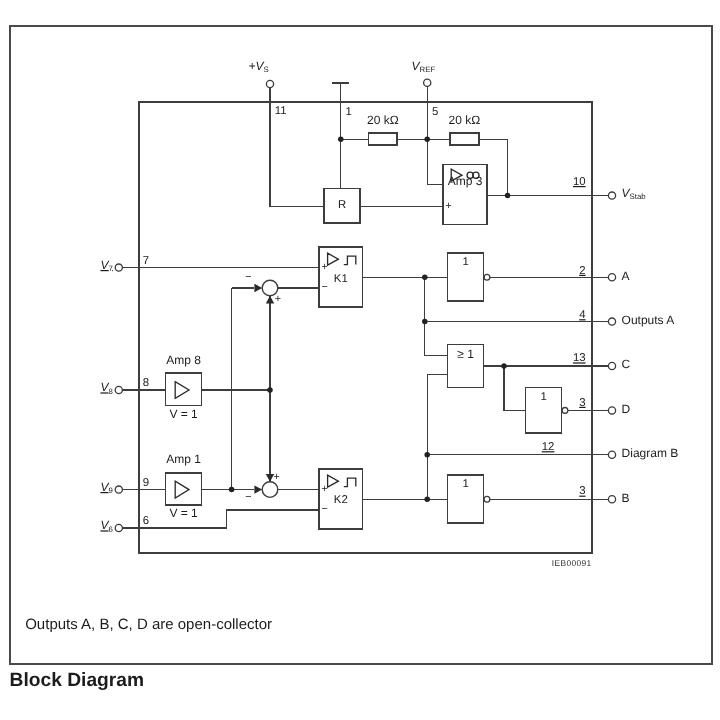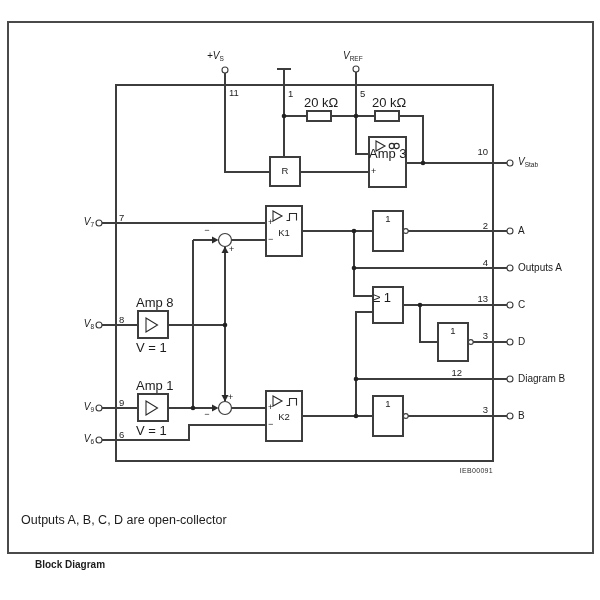--- a/index.html
+++ b/index.html
@@ -4,27 +4,27 @@
 <style>
   html,body{margin:0;padding:0;background:#ffffff;}
   #page{position:relative;width:600px;height:600px;background:#ffffff;overflow:hidden;
         font-family:"Liberation Sans",sans-serif;color:#1c1c1c;}
   #wiring{position:absolute;left:0;top:0;}
   .lbl{position:absolute;line-height:1;white-space:nowrap;color:#1c1c1c;}
   .pin{font-size:9.5px;text-align:right;}
   .vl{font-size:10px;font-style:italic;}
   .sb{font-style:normal;font-size:6.5px;vertical-align:-2px;letter-spacing:0;}
   .blk{font-size:9.5px;text-align:center;}
-  .small{font-size:13px;}
+  .small{font-size:10px;text-align:center;}
   .mark{font-size:9px;text-align:center;}
   .out{font-size:10px;}
-  .right{text-align:right;}
+  .right{text-align:right;text-decoration:underline;}
   .code{font-size:7px;color:#2c2c2c;text-align:right;letter-spacing:.3px;}
   .note{font-size:12.5px;}
-  .caption{font-size:10px;font-weight:700;margin-left:27px;}
+  .caption{font-size:16px;font-weight:700;}
 </style>
 </head>
 <body>
 
 <div id="page">
 
   <svg id="wiring" width="600" height="600" viewBox="0 0 600 600">
 
     <g stroke="#4a4a4a" fill="none" shape-rendering="crispEdges">
       <rect x="8" y="22" width="585" height="531" stroke-width="1.8"></rect>

